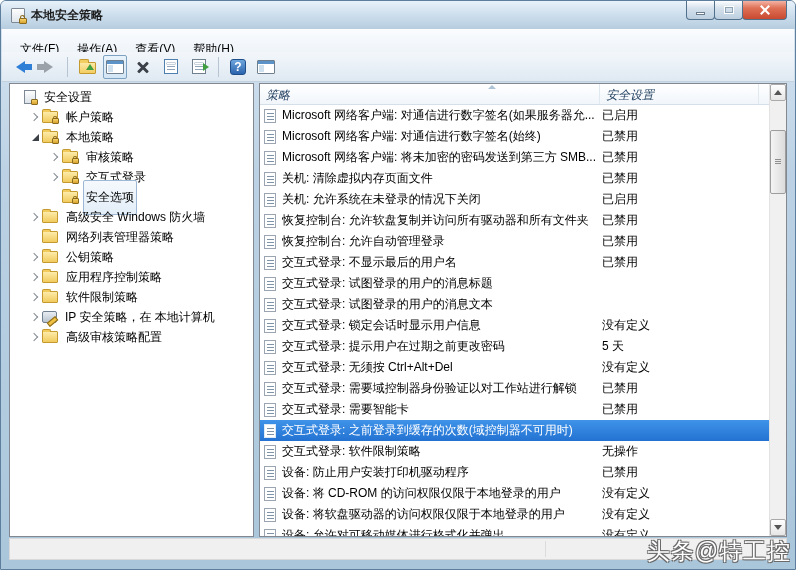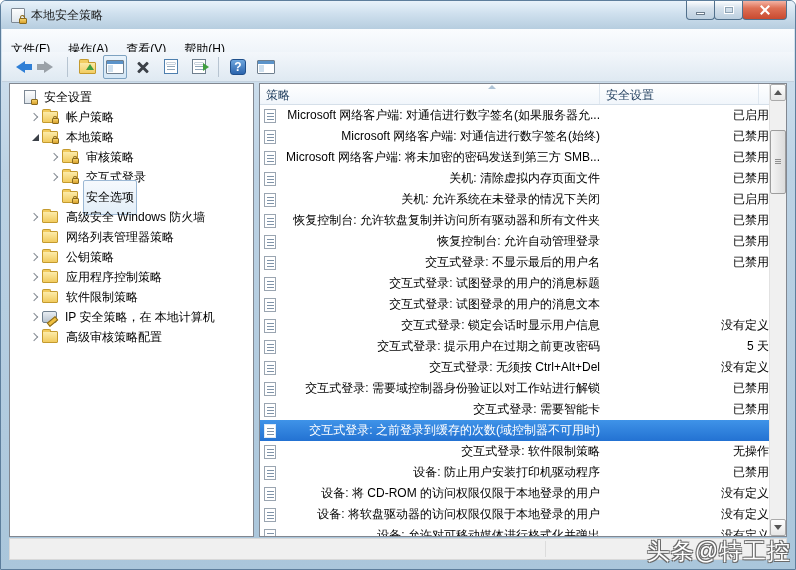--- a/index.html
+++ b/index.html
@@ -13,39 +13,39 @@
   
   .titlebar { position:absolute; left:0; top:0; right:0; height:28px;
               background:linear-gradient(#e8f2fa,#cfe0ee 45%,#b6cddf);
               display:flex; align-items:center; padding-left:10px; }
   .app-icon { position:relative; width:14px; height:15px; background:linear-gradient(#fdfdfd,#dfe6ec);
               border:1px solid #7d8894; border-radius:1px; margin-right:6px; }
   .app-icon .lk { position:absolute; right:-3px; bottom:-2px; width:8px; height:6px;
                   background:linear-gradient(#f6d26a,#d9a22e); border:1px solid #8a6a1d; border-radius:1px; }
   .app-icon .sh { position:absolute; right:-1px; bottom:3px; width:5px; height:4px;
                   border:1px solid #8a6a1d; border-bottom:none; border-radius:3px 3px 0 0; }
-  .title-text { color:#1c1c1c; }
+  .title-text { color:#1c1c1c;font-weight:bold; }
 
   .winbtns { position:absolute; top:0; right:8px; display:flex; }
   .wbtn { width:29px; height:19px; border:1px solid #51708c; border-top:none; border-radius:0 0 4px 4px;
           background:linear-gradient(#fdfeff,#d5e1ec 40%,#bccfdf); margin-left:-1px;
           display:flex; align-items:center; justify-content:center; position:relative; }
   .wbtn.close { width:45px; background:linear-gradient(#f4b3a4,#de7055 40%,#c94a30); }
   .glyph-min { width:9px; height:3px; background:#fff; border:1px solid #6b7c8c; margin-top:6px; }
   .glyph-restore { width:10px; height:8px; border:1px solid #fff; background:transparent;
                    box-shadow:inset 0 0 0 1px #8fa4b5; }
   .glyph-close { position:relative; width:12px; height:10px; }
   .glyph-close i { position:absolute; left:0; top:4px; width:12px; height:2px; background:#fff; }
   .glyph-close i:first-child { transform:rotate(45deg); }
   .glyph-close i:last-child  { transform:rotate(-45deg); }
 
   
   .menubar { position:absolute; left:1px; right:1px; top:28px; height:41px;
              background:linear-gradient(#fafcfe,#e7eef6);
-             border-bottom:1px solid #cdd8e3; display:flex; align-items:center; padding-left:0; }
+             border-bottom:1px solid #cdd8e3; display:flex; align-items:center; padding-left:9px; }
   .menu-item { padding:3px 9px; border-radius:2px; }
 
   
   .toolbar { position:absolute; left:1px; right:1px; top:51px; height:30px;
              background:linear-gradient(#f3f7fb,#dfe9f2);
              border-bottom:1px solid #c3d1de; display:flex; align-items:center; padding-left:6px; gap:4px; }
   .tsep { width:1px; height:20px; background:#b7c4d1; margin:0 3px; }
   .tbtn { width:24px; height:24px; display:flex; align-items:center; justify-content:center; border-radius:2px; position:relative; }
   .tbtn.pressed { border:1px solid #7da2c1; background:linear-gradient(#e9f3fb,#d3e6f5); }
 
@@ -112,27 +112,27 @@
   .tree-ip-icon::after { content:""; position:absolute; right:-2px; bottom:-2px; width:9px; height:3px;
                          background:#f0c040; border:1px solid #8a6a1d; transform:rotate(-40deg); }
   .tlabel { padding:1px 3px; border-radius:2px; }
   .trow.selected .tlabel { border:1px solid #9cb8d4; background:linear-gradient(#f5f9fd,#e3eef8); padding:8px 2px; }
   .ind-1 { padding-left:18px; }
   .ind-2 { padding-left:38px; }
 
   
   .lheader { position:absolute; left:0; right:0; top:0; height:21px; display:flex;
              background:linear-gradient(#ffffff,#f1f6fb); border-bottom:1px solid #d5dfe9; color:#1e3c5c; }
-  .hcell { padding:3px 0 0 6px; position:relative; }
+  .hcell { padding:3px 0 0 6px; position:relative;font-style:italic; }
   .hcell.c1 { width:340px; border-right:1px solid #e0e8f0; }
   .hcell.c2 { width:159px; border-right:1px solid #e0e8f0; }
   .sort-arrow { position:absolute; top:1px; left:228px; width:0; height:0;
                 border-left:4px solid transparent; border-right:4px solid transparent; border-bottom:4px solid #aec3d6; }
   .lbody { position:absolute; left:0; right:17px; top:21px; bottom:0; overflow:hidden; }
-  .lrow { height:21px; display:flex; align-items:center; white-space:nowrap;text-align:right; }
+  .lrow { height:21px; display:flex; align-items:center; white-space:nowrap; }
   .picon { flex:none; width:12px; height:14px; margin:0 6px 0 4px; background:#fff; border:1px solid #9aa5b1; position:relative; }
   .picon::before { content:""; position:absolute; left:2px; top:3px; width:7px; height:1px; background:#7f93a8;
                    box-shadow:0 3px 0 0 #7f93a8, 0 6px 0 0 #7f93a8; }
   .pol { width:318px; overflow:hidden; text-overflow:clip; flex:none; }
   .set { flex:1; padding-left:2px; overflow:hidden; }
   .lrow.selected { background:linear-gradient(#3f93e8,#2372d2); color:#fff; }
   .lrow.selected .picon { border-color:#dce9f6; }
 
   
   .vscroll { position:absolute; top:0; right:0; width:17px; bottom:0; background:#f0f0f0;

